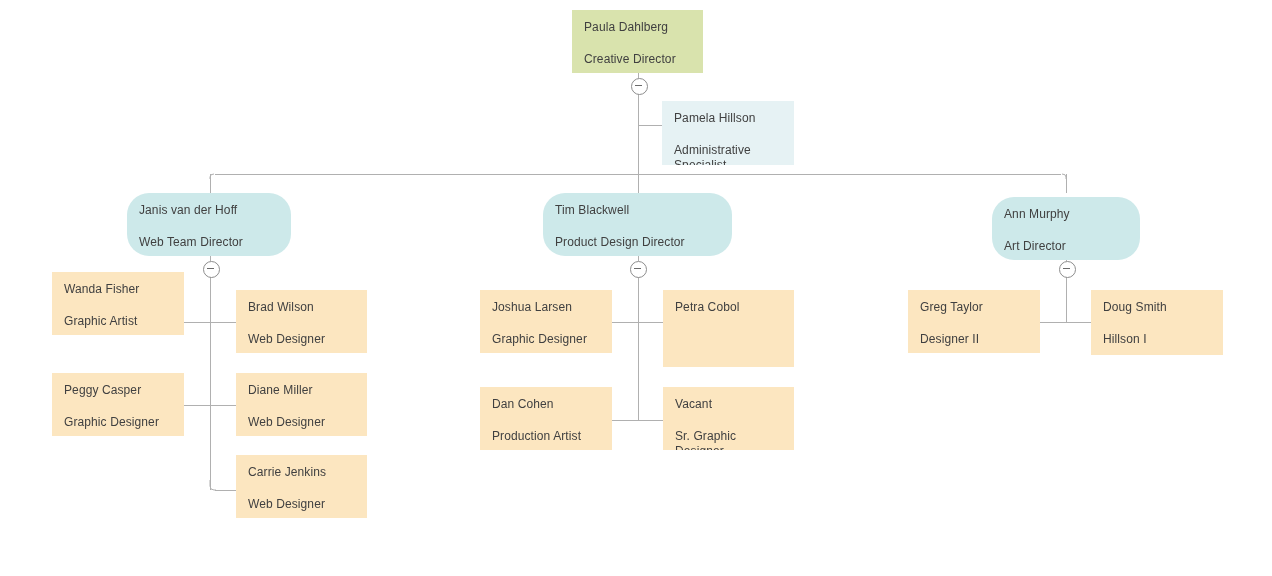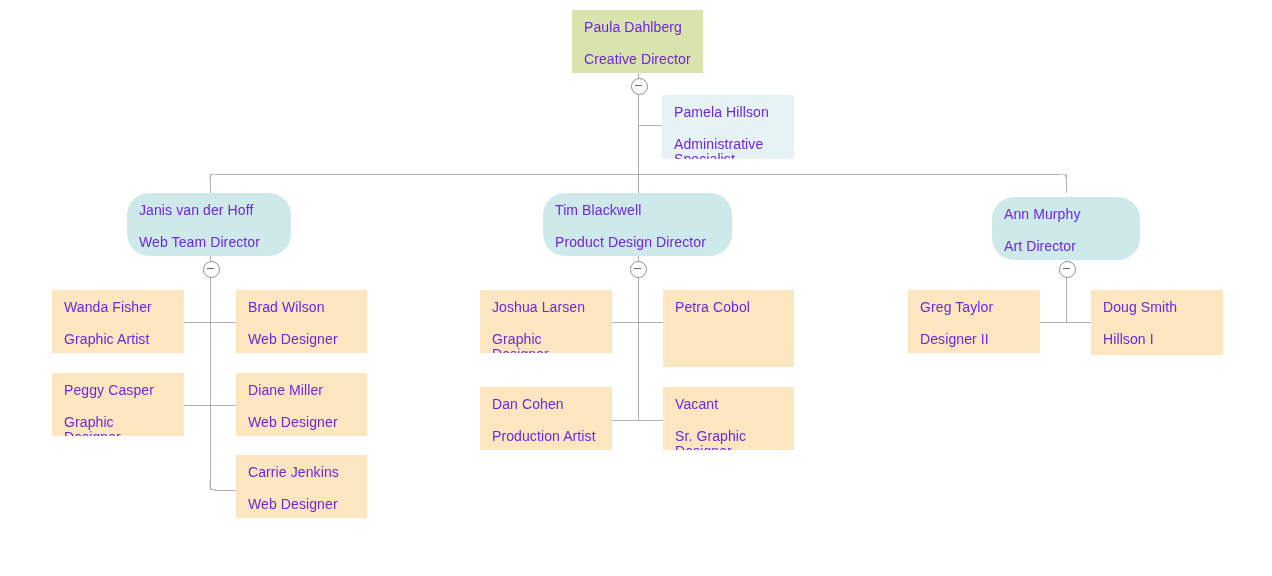--- a/index.html
+++ b/index.html
@@ -35,22 +35,22 @@
     overflow: hidden;
     z-index: 2;
   }
   .node-card.type-root      { background: #d9e3ad; }
   .node-card.type-assistant { background: #e6f2f4; }
   .node-card.type-director  { background: #cde9ea; border-radius: 22px; }
   .node-card.type-staff     { background: #fce6c0; }
 
   .node-name,
   .node-title {
-    color: #6d28d9;
-    font-size: 14px;
+    color: #404040;
+    font-size: 12px;
     line-height: 15px;
     letter-spacing: 0.1px;
     white-space: pre-line;
   }
   .node-name  { margin: 0 0 17px 0; }
   .node-title { margin: 0; }
 
   .collapse-toggle {
     position: absolute;
     width: 15px;
@@ -99,38 +99,38 @@
       <path d="M210,179 L210,177 Q210,174 214,174" stroke="#b0b0b0" stroke-width="1" fill="none"></path>
       <path d="M1066,179 L1066,177 Q1066,174 1062,174" stroke="#b0b0b0" stroke-width="1" fill="none"></path>
       <path d="M210,480 L210,486 Q210,490 214,490 L216,490" stroke="#b0b0b0" stroke-width="1" fill="none"></path>
     </svg>
 
   <div id="node-layer">
       <div class="node-card type-root" style="left: 572px; top: 10px; width: 131px; height: 63px;">
         <div class="node-name">Paula Dahlberg</div>
         <div class="node-title">Creative Director</div>
       </div>
-      <div class="node-card type-assistant" style="left: 662px; top: 95px; width: 132px; height: 64px;">
+      <div class="node-card type-assistant" style="left: 662px; top: 101px; width: 132px; height: 64px;">
         <div class="node-name">Pamela Hillson</div>
         <div class="node-title">Administrative
 Specialist</div>
       </div>
       <div class="node-card type-director" style="left: 127px; top: 193px; width: 164px; height: 63px;">
         <div class="node-name">Janis van der Hoff</div>
         <div class="node-title">Web Team Director</div>
       </div>
       <div class="node-card type-director" style="left: 543px; top: 193px; width: 189px; height: 63px;">
         <div class="node-name">Tim Blackwell</div>
         <div class="node-title">Product Design Director</div>
       </div>
       <div class="node-card type-director" style="left: 992px; top: 197px; width: 148px; height: 63px;">
         <div class="node-name">Ann Murphy</div>
         <div class="node-title">Art Director</div>
       </div>
-      <div class="node-card type-staff" style="left: 52px; top: 290px; width: 132px; height: 63px;">
+      <div class="node-card type-staff" style="left: 52px; top: 272px; width: 132px; height: 63px;">
         <div class="node-name">Wanda Fisher</div>
         <div class="node-title">Graphic Artist</div>
       </div>
       <div class="node-card type-staff" style="left: 52px; top: 373px; width: 132px; height: 63px;">
         <div class="node-name">Peggy Casper</div>
         <div class="node-title">Graphic Designer</div>
       </div>
       <div class="node-card type-staff" style="left: 236px; top: 290px; width: 131px; height: 63px;">
         <div class="node-name">Brad Wilson</div>
         <div class="node-title">Web Designer</div>

